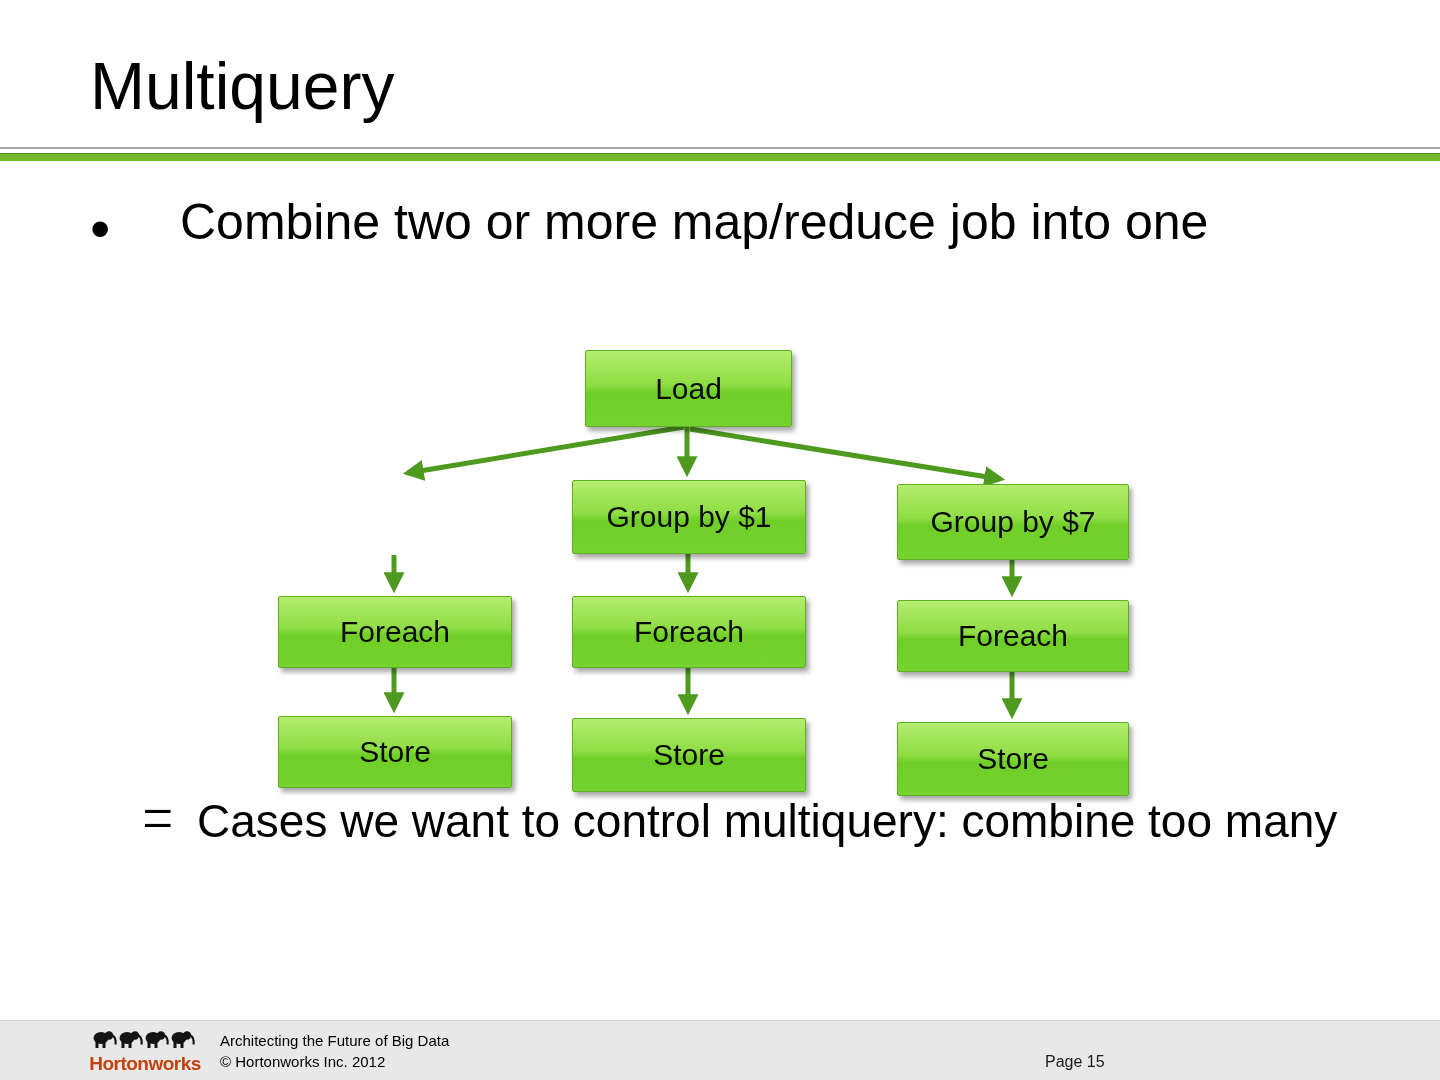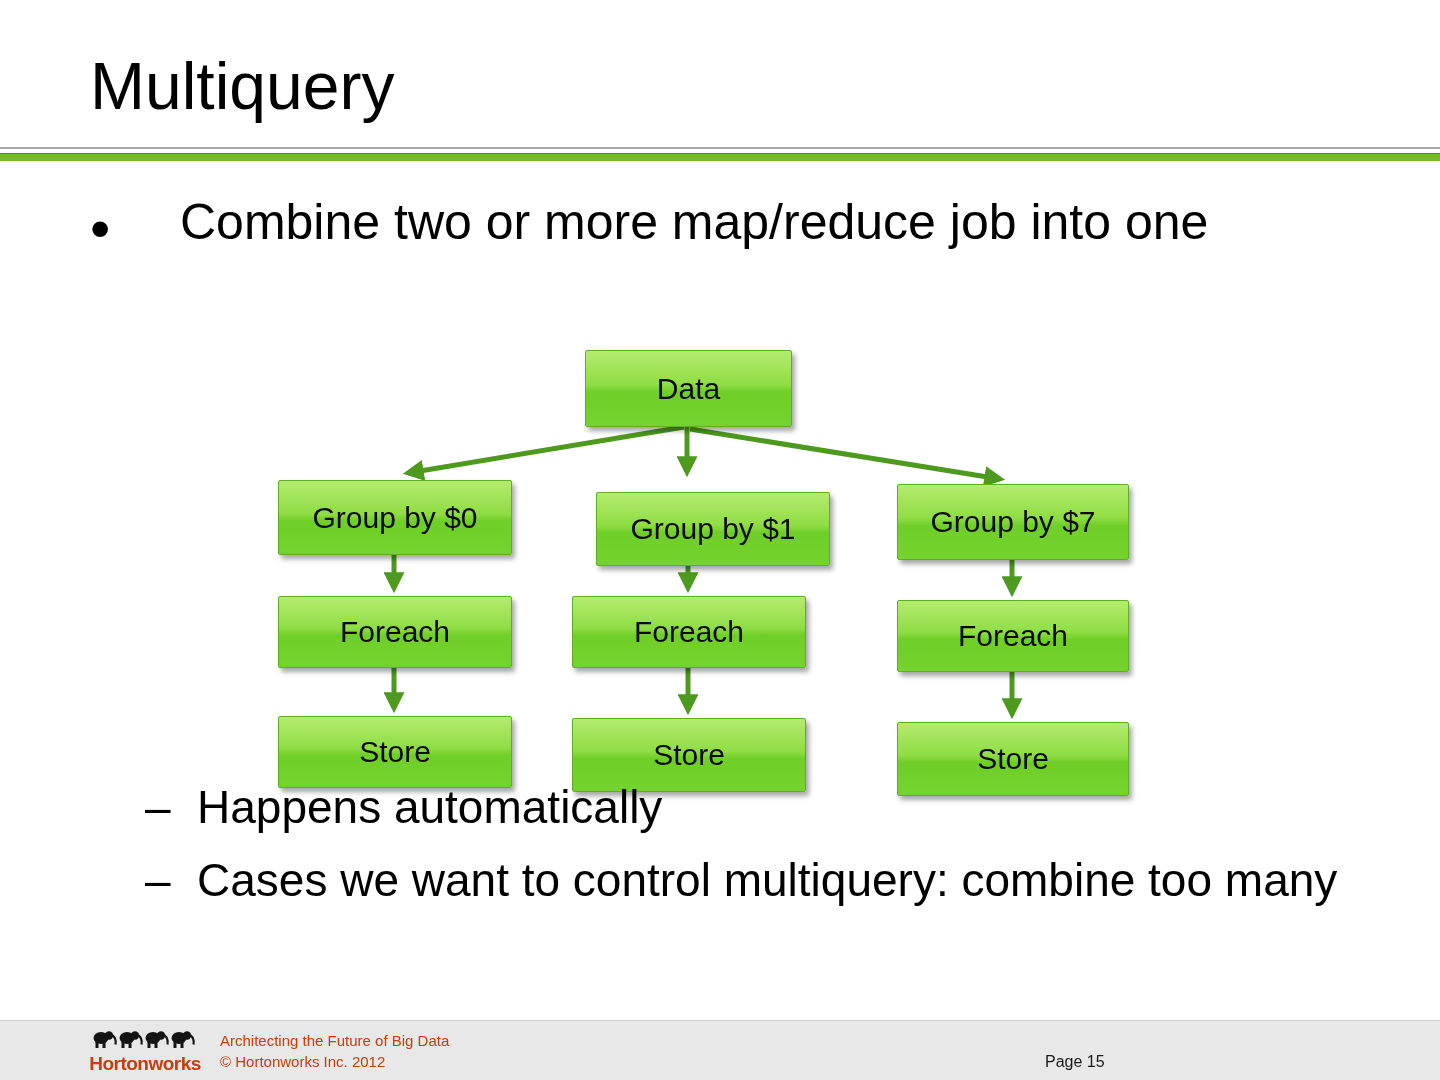--- a/index.html
+++ b/index.html
@@ -96,21 +96,21 @@
     border-radius: 2px;
     box-shadow: 3px 4px 5px rgba(0,0,0,0.35);
     display: flex;
     align-items: center;
     justify-content: center;
     font-size: 30px;
     color: #0a0a0a;
   }
   .node-load   { left: 585px; top: 350px; width: 205px; height: 75px; }
   .node-g0     { left: 278px; top: 480px; width: 232px; height: 73px; }
-  .node-g1     { left: 596px; top: 480px; width: 232px; height: 72px; margin-top: 12px; }
+  .node-g1     { left: 572px; top: 480px; width: 232px; height: 72px; }
   .node-g2     { left: 897px; top: 484px; width: 230px; height: 74px; }
   .node-f0     { left: 278px; top: 596px; width: 232px; height: 70px; }
   .node-f1     { left: 572px; top: 596px; width: 232px; height: 70px; }
   .node-f2     { left: 897px; top: 600px; width: 230px; height: 70px; }
   .node-s0     { left: 278px; top: 716px; width: 232px; height: 70px; }
   .node-s1     { left: 572px; top: 718px; width: 232px; height: 72px; }
   .node-s2     { left: 897px; top: 722px; width: 230px; height: 72px; }
   .arrows {
     position: absolute;
     left: 0; top: 0;
@@ -140,21 +140,21 @@
     font-weight: bold;
     color: #c2410c;
     letter-spacing: -0.5px;
     margin-top: -2px;
   }
   .footer-textblock {
     position: absolute;
     left: 220px;
     top: 9px;
     font-size: 15px;
-    color: #c2410c;
+    color: #000000;
     line-height: 1.4;
   }
   .page-num {
     position: absolute;
     left: 1045px;
     top: 32px;
     font-size: 16px;
     color: #1a1a1a;
   }
 </style>
@@ -185,39 +185,37 @@
       <line x1="394" y1="555" x2="394" y2="588" marker-end="url(#arrowhead)"></line>
       <line x1="688" y1="554" x2="688" y2="588" marker-end="url(#arrowhead)"></line>
       <line x1="1012" y1="559" x2="1012" y2="592" marker-end="url(#arrowhead)"></line>
       <line x1="394" y1="668" x2="394" y2="708" marker-end="url(#arrowhead)"></line>
       <line x1="688" y1="668" x2="688" y2="710" marker-end="url(#arrowhead)"></line>
       <line x1="1012" y1="672" x2="1012" y2="714" marker-end="url(#arrowhead)"></line>
     </g>
   </svg>
 
   <div class="diagram">
-    <div class="node node-load">Data</div>
-
-    <div class="node node-g0">Group by $0</div>
+    <div class="node node-load">Load</div>
+
     <div class="node node-g1">Group by $1</div>
     <div class="node node-g2">Group by $7</div>
 
     <div class="node node-f0">Foreach</div>
     <div class="node node-f1">Foreach</div>
     <div class="node node-f2">Foreach</div>
 
     <div class="node node-s0">Store</div>
     <div class="node node-s1">Store</div>
     <div class="node node-s2">Store</div>
   </div>
 
   <div class="sub-bullets">
     <div class="sub-bullet">
       <span class="dash">–</span>
-      <span>Happens automatically</span>
     </div>
     <div class="sub-bullet">
       <span class="dash">–</span>
       <span>Cases we want to control multiquery: combine too many</span>
     </div>
   </div>
 
   <div class="footer">
     <div class="logo">
       <svg width="105" height="24" viewBox="0 0 105 24">

